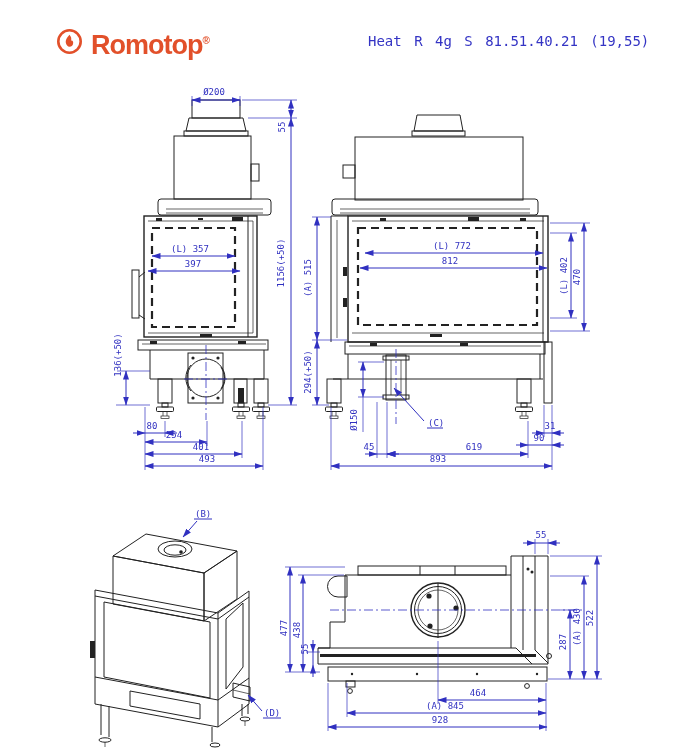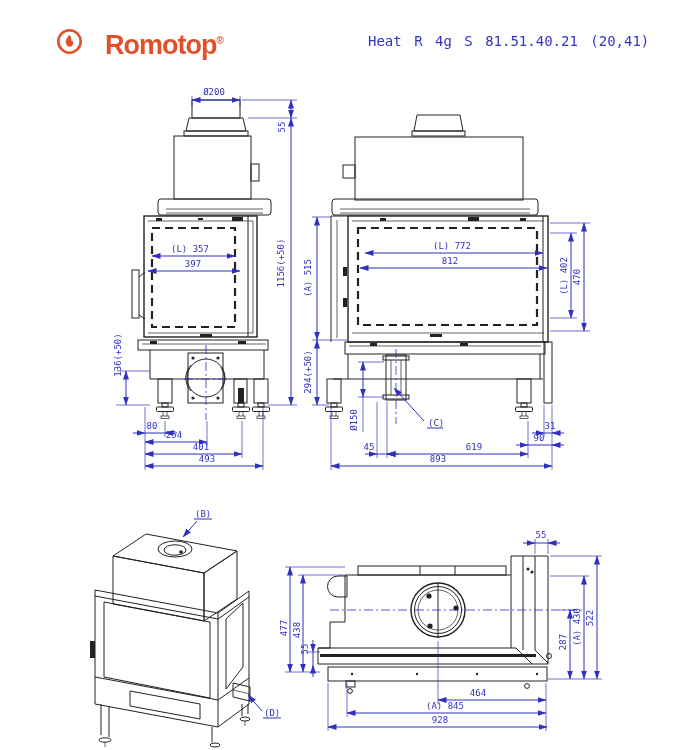--- a/index.html
+++ b/index.html
@@ -1,18 +1,18 @@
 <!DOCTYPE html>
 <html><head>
 <meta charset="utf-8">
 <style>
   html,body{margin:0;padding:0;background:#ffffff;}
   #page{position:relative;width:694px;height:750px;background:#ffffff;overflow:hidden;
         font-family:"DejaVu Sans Mono",monospace;}
-  #brand{position:absolute;left:56px;top:28px;display:flex;align-items:flex-start;gap:22px;}
+  #brand{position:absolute;left:56px;top:28px;display:flex;align-items:flex-start;gap:8px;}
   #brand .word{font-family:"Liberation Sans",sans-serif;font-weight:700;font-size:27px;
         letter-spacing:-1px;color:#e2502a;line-height:26px;}
   #brand sup{font-size:10px;color:#e2502a;font-family:"Liberation Sans",sans-serif;}
   #title{position:absolute;left:368px;top:33px;width:320px;font-family:"DejaVu Sans Mono",monospace;
         font-size:14px;color:#3434c4;letter-spacing:0px;word-spacing:4px;white-space:nowrap;}
   svg text.dim{font-family:"DejaVu Sans Mono",monospace;font-size:9px;fill:#3030c0;}
   svg .k{stroke:#222;fill:none;stroke-width:1;}
   svg .k2{stroke:#222;fill:none;stroke-width:1.4;}
   svg .kth{stroke:#222;fill:none;stroke-width:0.7;}
   svg .kf{fill:#222;stroke:none;}
@@ -29,21 +29,21 @@
   <div id="brand">
     <svg width="27" height="27" viewBox="0 0 27 27">
       <circle cx="13.5" cy="13.5" r="11.2" fill="none" stroke="#e2502a" stroke-width="2.6"></circle>
       <path d="M13.5,6.8 C10.6,10.2 9.3,12.3 9.8,14.8 C10.2,17.2 11.7,18.7 13.5,18.7
                C15.6,18.7 17.2,17.1 17.2,14.7 C17.2,13.2 16.2,11.8 15.1,12.8
                C15.7,10.6 15.1,8.6 13.5,6.8 Z" fill="#e2502a"></path>
     </svg>
     <div class="word"><span>Romotop</span><sup>®</sup></div>
   </div>
 
-  <div id="title">Heat R 4g S 81.51.40.21 (20,41)</div>
+  <div id="title">Heat R 4g S 81.51.40.21 (19,55)</div>
 
   <svg width="694" height="750" viewBox="0 0 694 750" style="position:absolute;left:0;top:0;">
     <defs>
       <marker id="ae" markerUnits="userSpaceOnUse" markerWidth="9" markerHeight="6" refX="8.5" refY="3" orient="auto">
         <path d="M0,0 L9,3 L0,6 Z" fill="#3030c0"></path>
       </marker>
       <marker id="ar" markerUnits="userSpaceOnUse" markerWidth="9" markerHeight="6" refX="0.5" refY="3" orient="auto">
         <path d="M9,0 L0,3 L9,6 Z" fill="#3030c0"></path>
       </marker>
     </defs>

